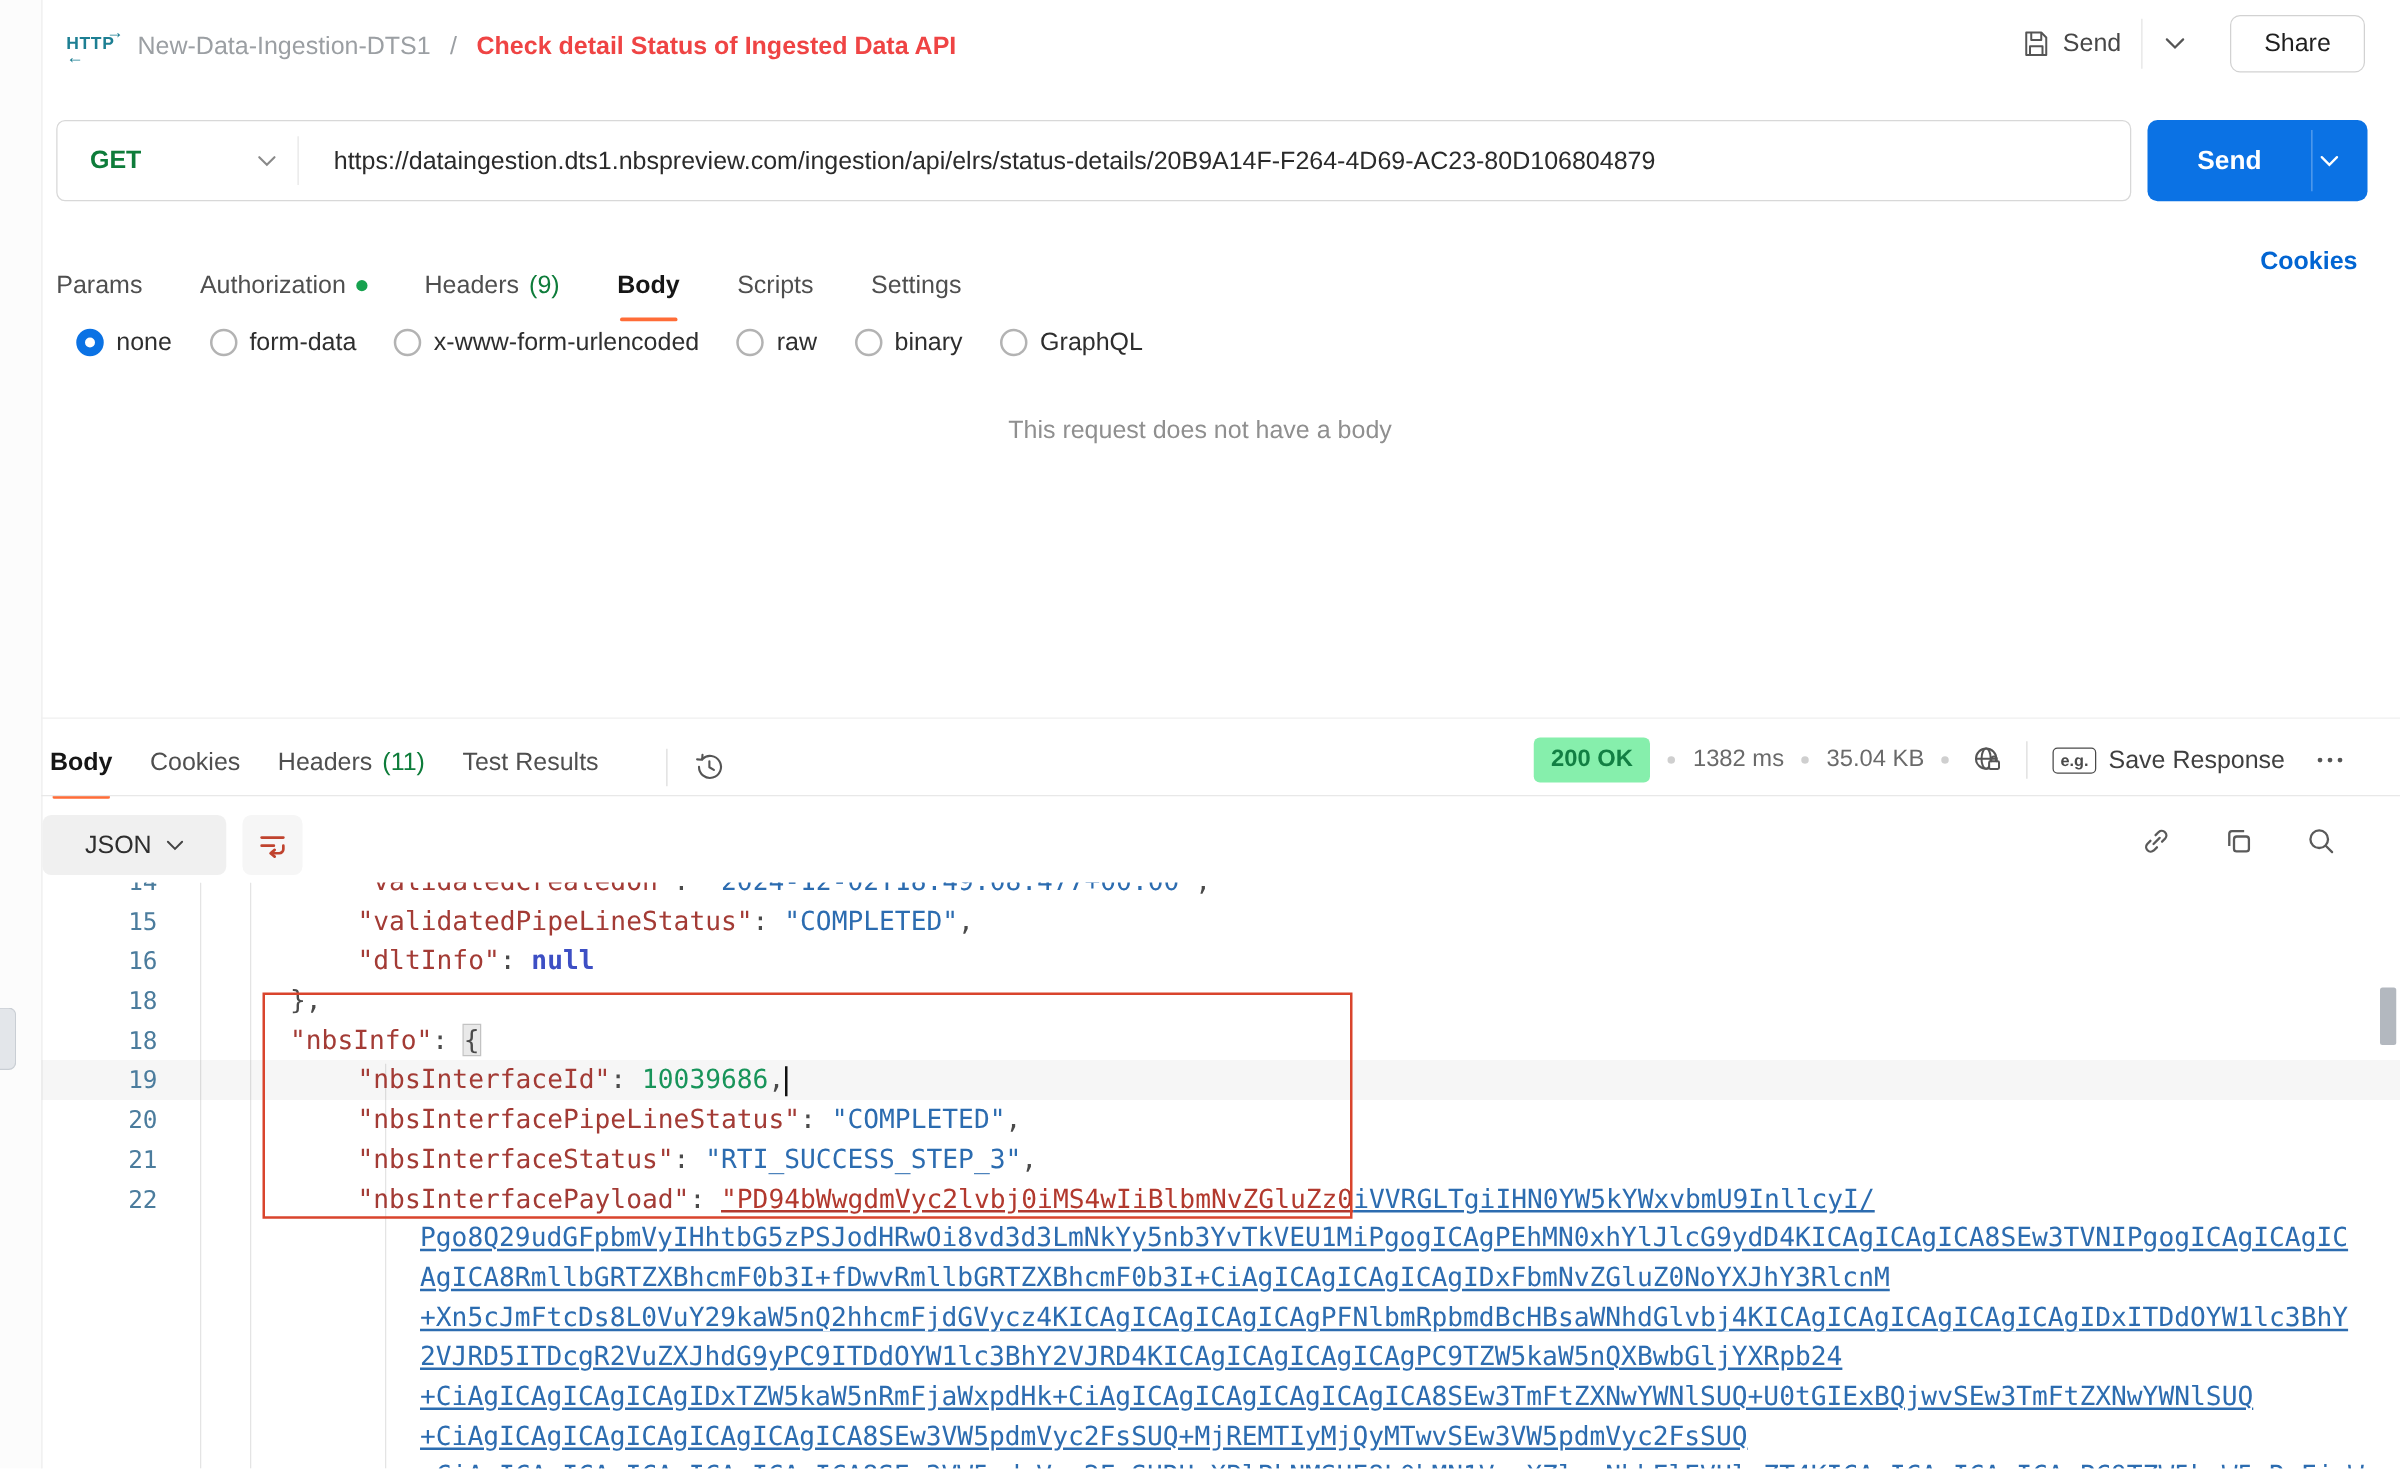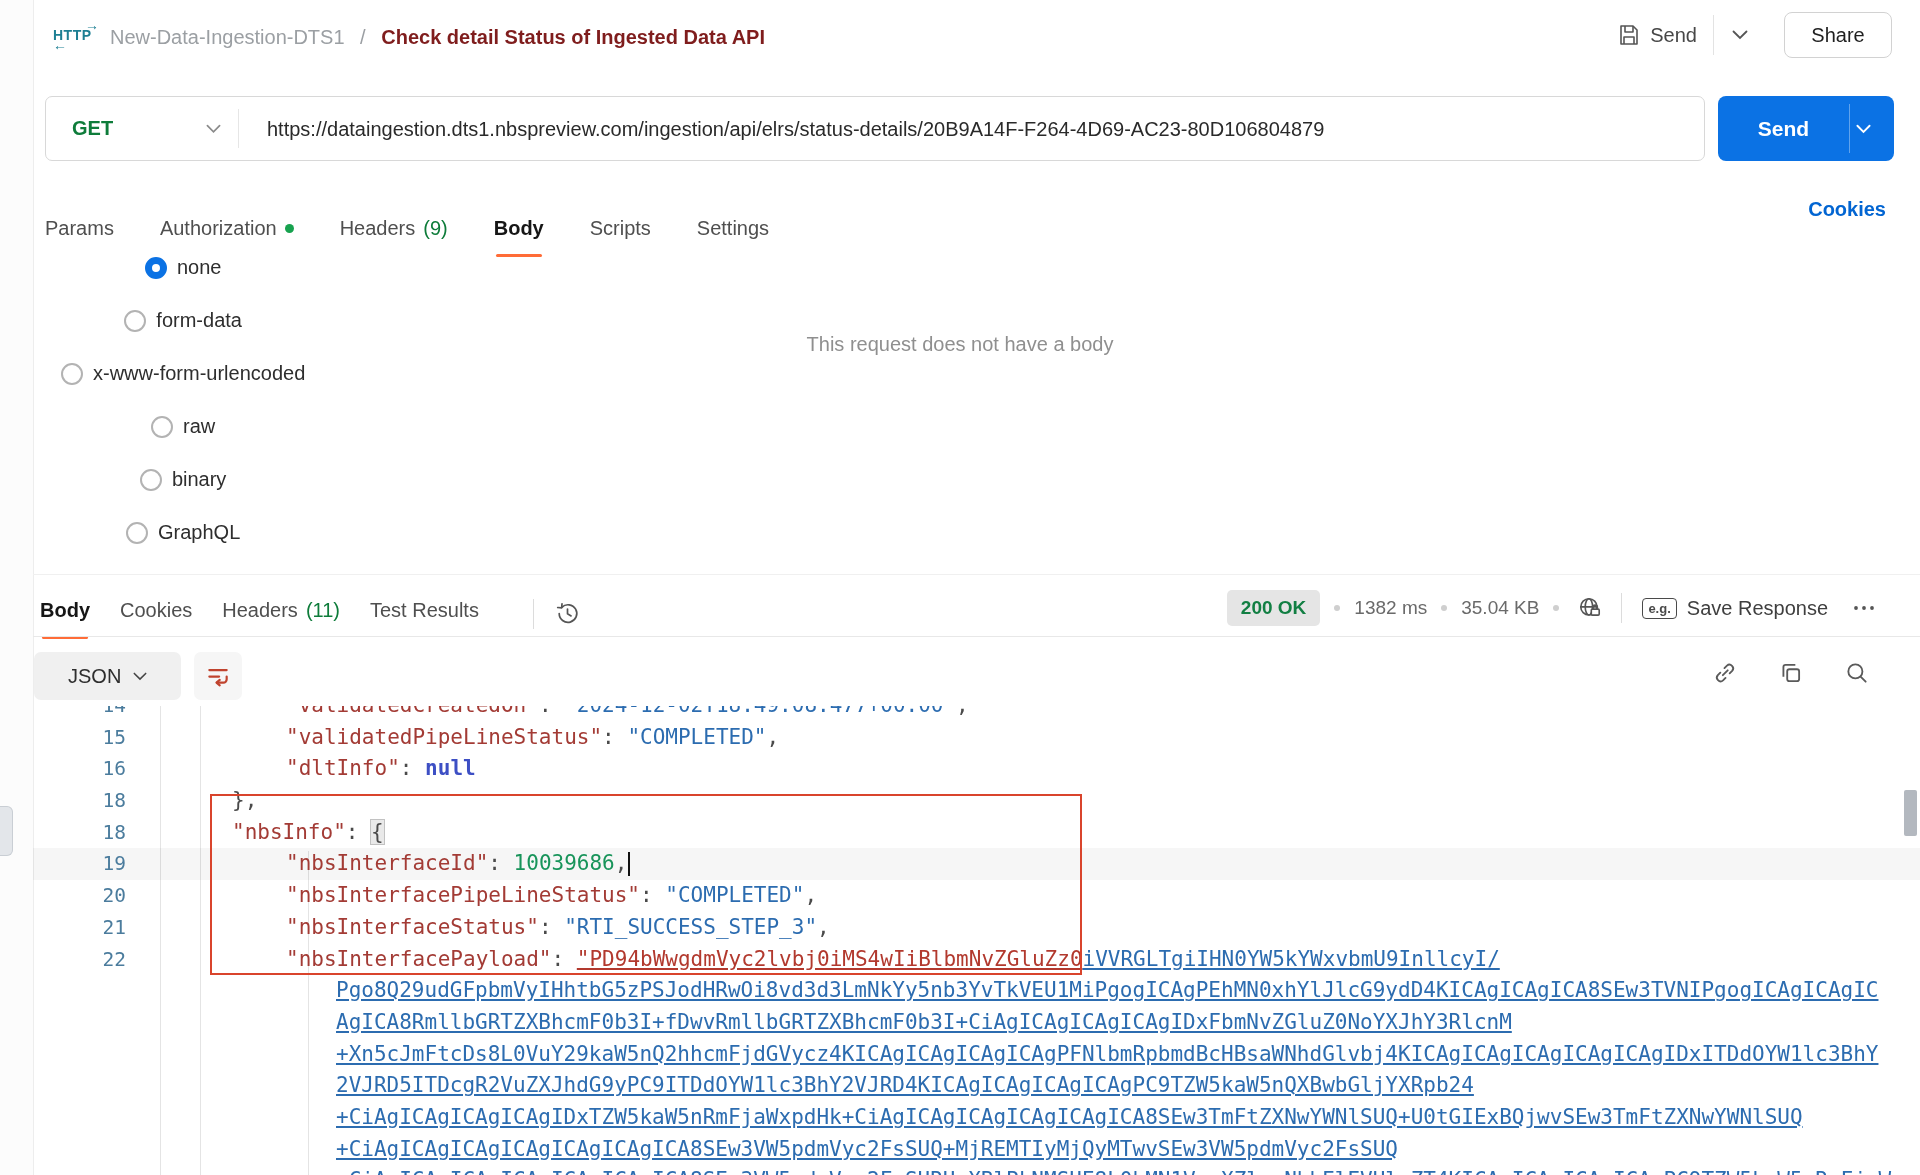--- a/index.html
+++ b/index.html
@@ -12,21 +12,21 @@
   
   .header{position:absolute;left:33px;top:0;right:0;height:78px;}
   .http-icon{position:absolute;left:20px;top:18px;width:46px;color:#1d7f93;}
   .http-icon .ar{display:block;font-size:14px;line-height:8px;}
   .http-icon .ar-t{text-align:right;transform:translateY(3px);}
   .http-icon .ar-b{text-align:left;transform:translateY(-3px);}
   .http-txt{font-size:14px;font-weight:700;letter-spacing:.5px;}
   .breadcrumb{position:absolute;left:77px;top:26px;font-size:20px;white-space:nowrap;}
   .crumb-collection{color:#9b9fa3;}
   .crumb-sep{color:#9b9fa3;margin:0 10px;}
-  .crumb-title{color:#7f1d1d;font-weight:700;}
+  .crumb-title{color:#ef4444;font-weight:700;}
   .header-right{position:absolute;right:28px;top:11px;display:flex;align-items:center;height:48px;}
   .save-btn{display:flex;align-items:center;gap:9px;background:none;border:none;font-size:20px;color:#474747;padding:0 16px;height:46px;cursor:pointer;font-family:inherit;}
   .hdr-divider{width:1px;height:40px;background:#e3e3e3;}
   .chev-btn{background:none;border:none;padding:0 18px;height:46px;cursor:pointer;}
   .share-btn{margin-left:18px;height:46px;min-width:108px;border:1px solid #d2d2d2;border-radius:8px;background:#fff;font-size:20px;color:#1f1f1f;padding:0 24px;cursor:pointer;font-family:inherit;}
   
   .req-input{position:absolute;left:45px;top:96px;width:1660px;height:65px;border:1px solid #d8d8d8;border-radius:7px;background:#fff;box-sizing:border-box;}
   .method{position:absolute;left:26px;top:0;height:63px;display:flex;align-items:center;font-size:20px;font-weight:700;color:#0e7c3a;}
   .method-chev{position:absolute;left:160px;top:27px;}
   .method-divider{position:absolute;left:192px;top:12px;width:1px;height:39px;background:#e6e6e6;}
@@ -37,35 +37,35 @@
   .send-chev{position:absolute;left:138px;top:28px;}
   
   .req-tabs{position:absolute;left:45px;top:206px;display:flex;gap:46px;height:44px;align-items:center;}
   .rtab{position:relative;font-size:20px;color:#4f4f4f;cursor:pointer;display:flex;align-items:center;gap:8px;height:44px;}
   .rtab.active{color:#161616;font-weight:700;}
   .rtab.active::after{content:"";position:absolute;left:2px;right:2px;bottom:-7px;height:3px;background:#ff6c37;border-radius:2px;}
   .rtab .count{color:#0e7c3a;}
   .rtab .dot{width:9px;height:9px;border-radius:50%;background:#17a24f;display:inline-block;}
   .cookies-link{position:absolute;right:34px;top:198px;font-size:20px;font-weight:600;color:#0265d2;cursor:pointer;}
   
-  .radio-row{position:absolute;left:61px;top:256px;display:flex;gap:30px;align-items:center;height:36px;flex-direction:column;}
+  .radio-row{position:absolute;left:61px;top:256px;display:flex;gap:30px;align-items:center;height:36px;}
   .radio-item{display:flex;align-items:center;gap:10px;cursor:pointer;}
   .radio{width:22px;height:22px;border-radius:50%;box-sizing:border-box;background:#fff;border:2px solid #b3b3b3;}
   .radio.sel{border:7px solid #0b72e4;}
   .radio-label{font-size:20px;color:#2e2e2e;}
   .empty-msg{position:absolute;left:0;top:333px;width:1920px;text-align:center;font-size:20px;color:#8f8f8f;}
   
   .resp-topline{position:absolute;left:33px;right:0;top:574px;height:1px;background:#f0f0f0;}
   .resp-underline{position:absolute;left:33px;right:0;top:636px;height:1px;background:#e8e8e8;}
   .resp-tabs{position:absolute;left:40px;top:588px;display:flex;gap:30px;height:44px;align-items:center;}
   .resp-extra{position:absolute;left:533px;top:596px;display:flex;align-items:center;gap:16px;}
   .v-div{width:1px;height:30px;background:#dcdcdc;}
   .icon-btn{background:none;border:none;padding:4px;cursor:pointer;}
   .resp-meta{position:absolute;right:40px;top:590px;display:flex;align-items:center;gap:14px;}
-  .status-pill{background:#e5e5e5;color:#127f43;font-size:19px;font-weight:600;padding:7px 14px;border-radius:5px;cursor:pointer;}
+  .status-pill{background:#86efac;color:#127f43;font-size:19px;font-weight:600;padding:7px 14px;border-radius:5px;cursor:pointer;}
   .meta-dot{width:6px;height:6px;border-radius:50%;background:#cfcfcf;}
   .meta-txt{font-size:19px;color:#6a6a6a;}
   .eg-badge{border:1.5px solid #4a4a4a;border-radius:4px;font-size:13px;font-weight:700;color:#4a4a4a;padding:2px 5px;}
   .save-resp{display:flex;align-items:center;gap:10px;background:none;border:none;font-size:20px;color:#3f3f3f;cursor:pointer;font-family:inherit;}
   .dots-btn{background:none;border:none;cursor:pointer;padding:4px;}
   
   .view-bar{position:absolute;left:34px;top:652px;height:48px;display:flex;gap:13px;}
   .seg{display:flex;background:#f6f6f6;border-radius:7px;overflow:hidden;}
   .seg-item{font-size:20px;color:#515151;padding:0 27px;display:flex;align-items:center;cursor:pointer;}
   .seg-item.active{background:#e7e7e7;border-radius:7px;color:#1b1b1b;}

